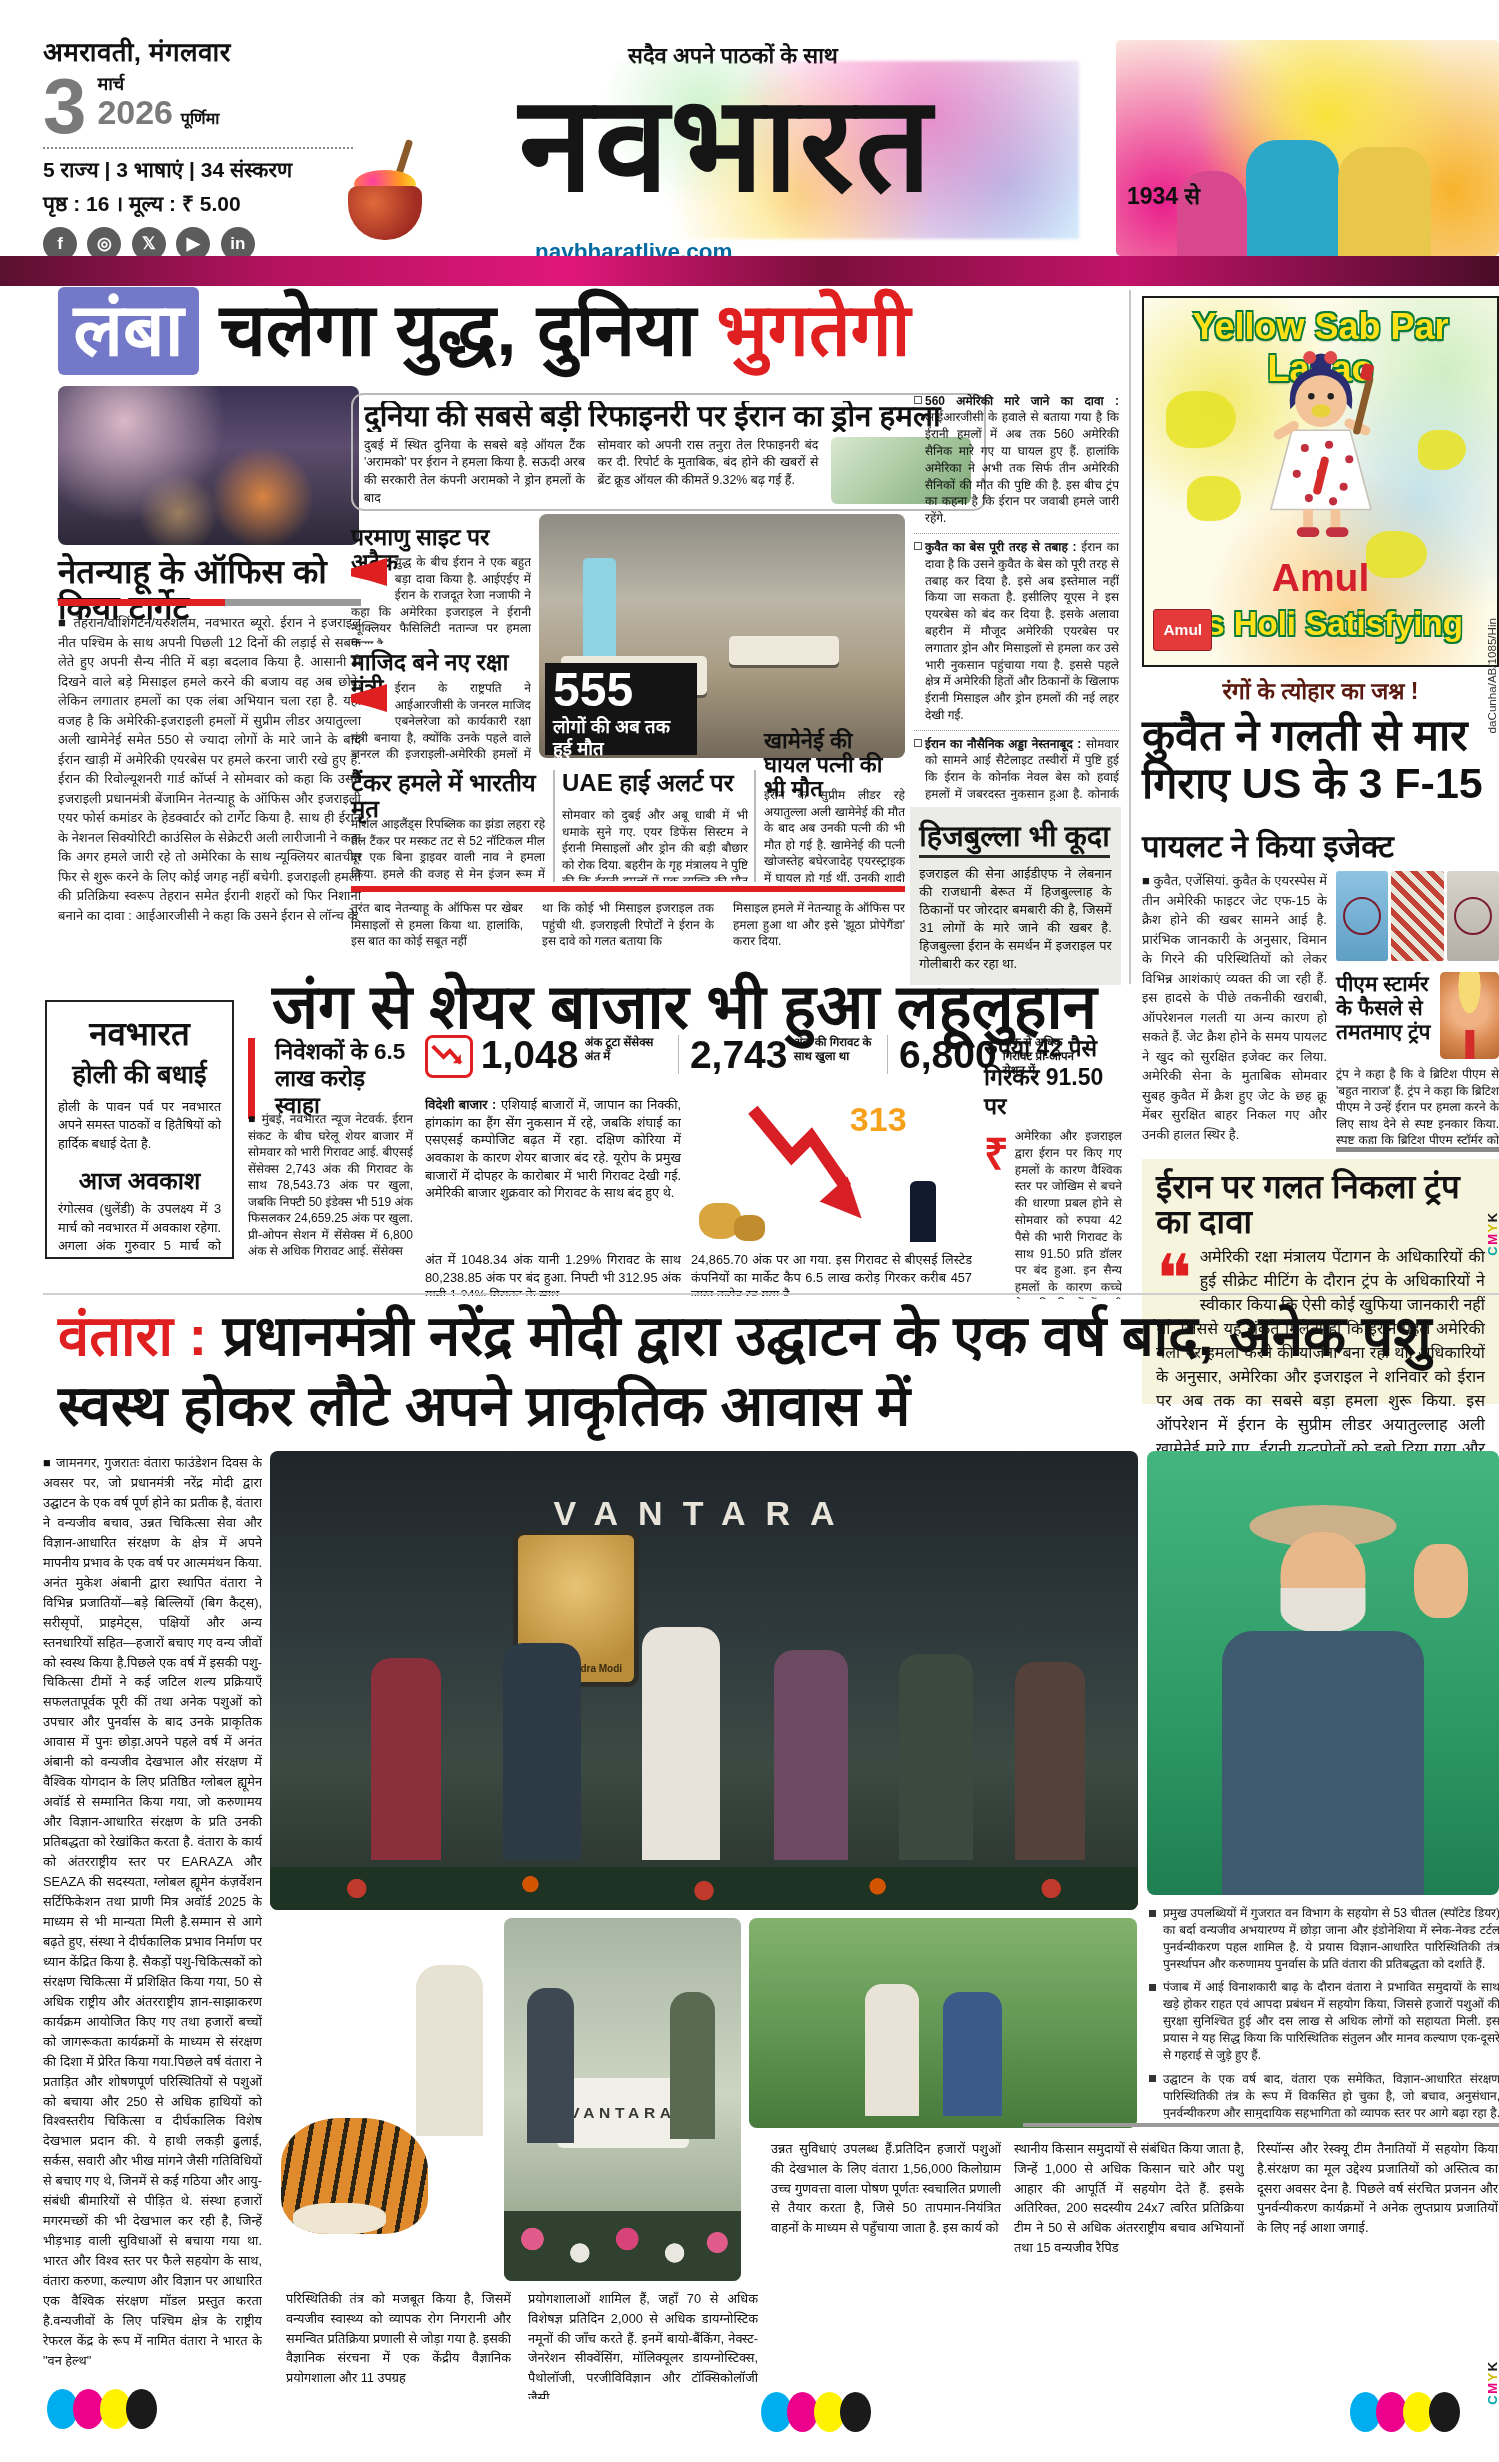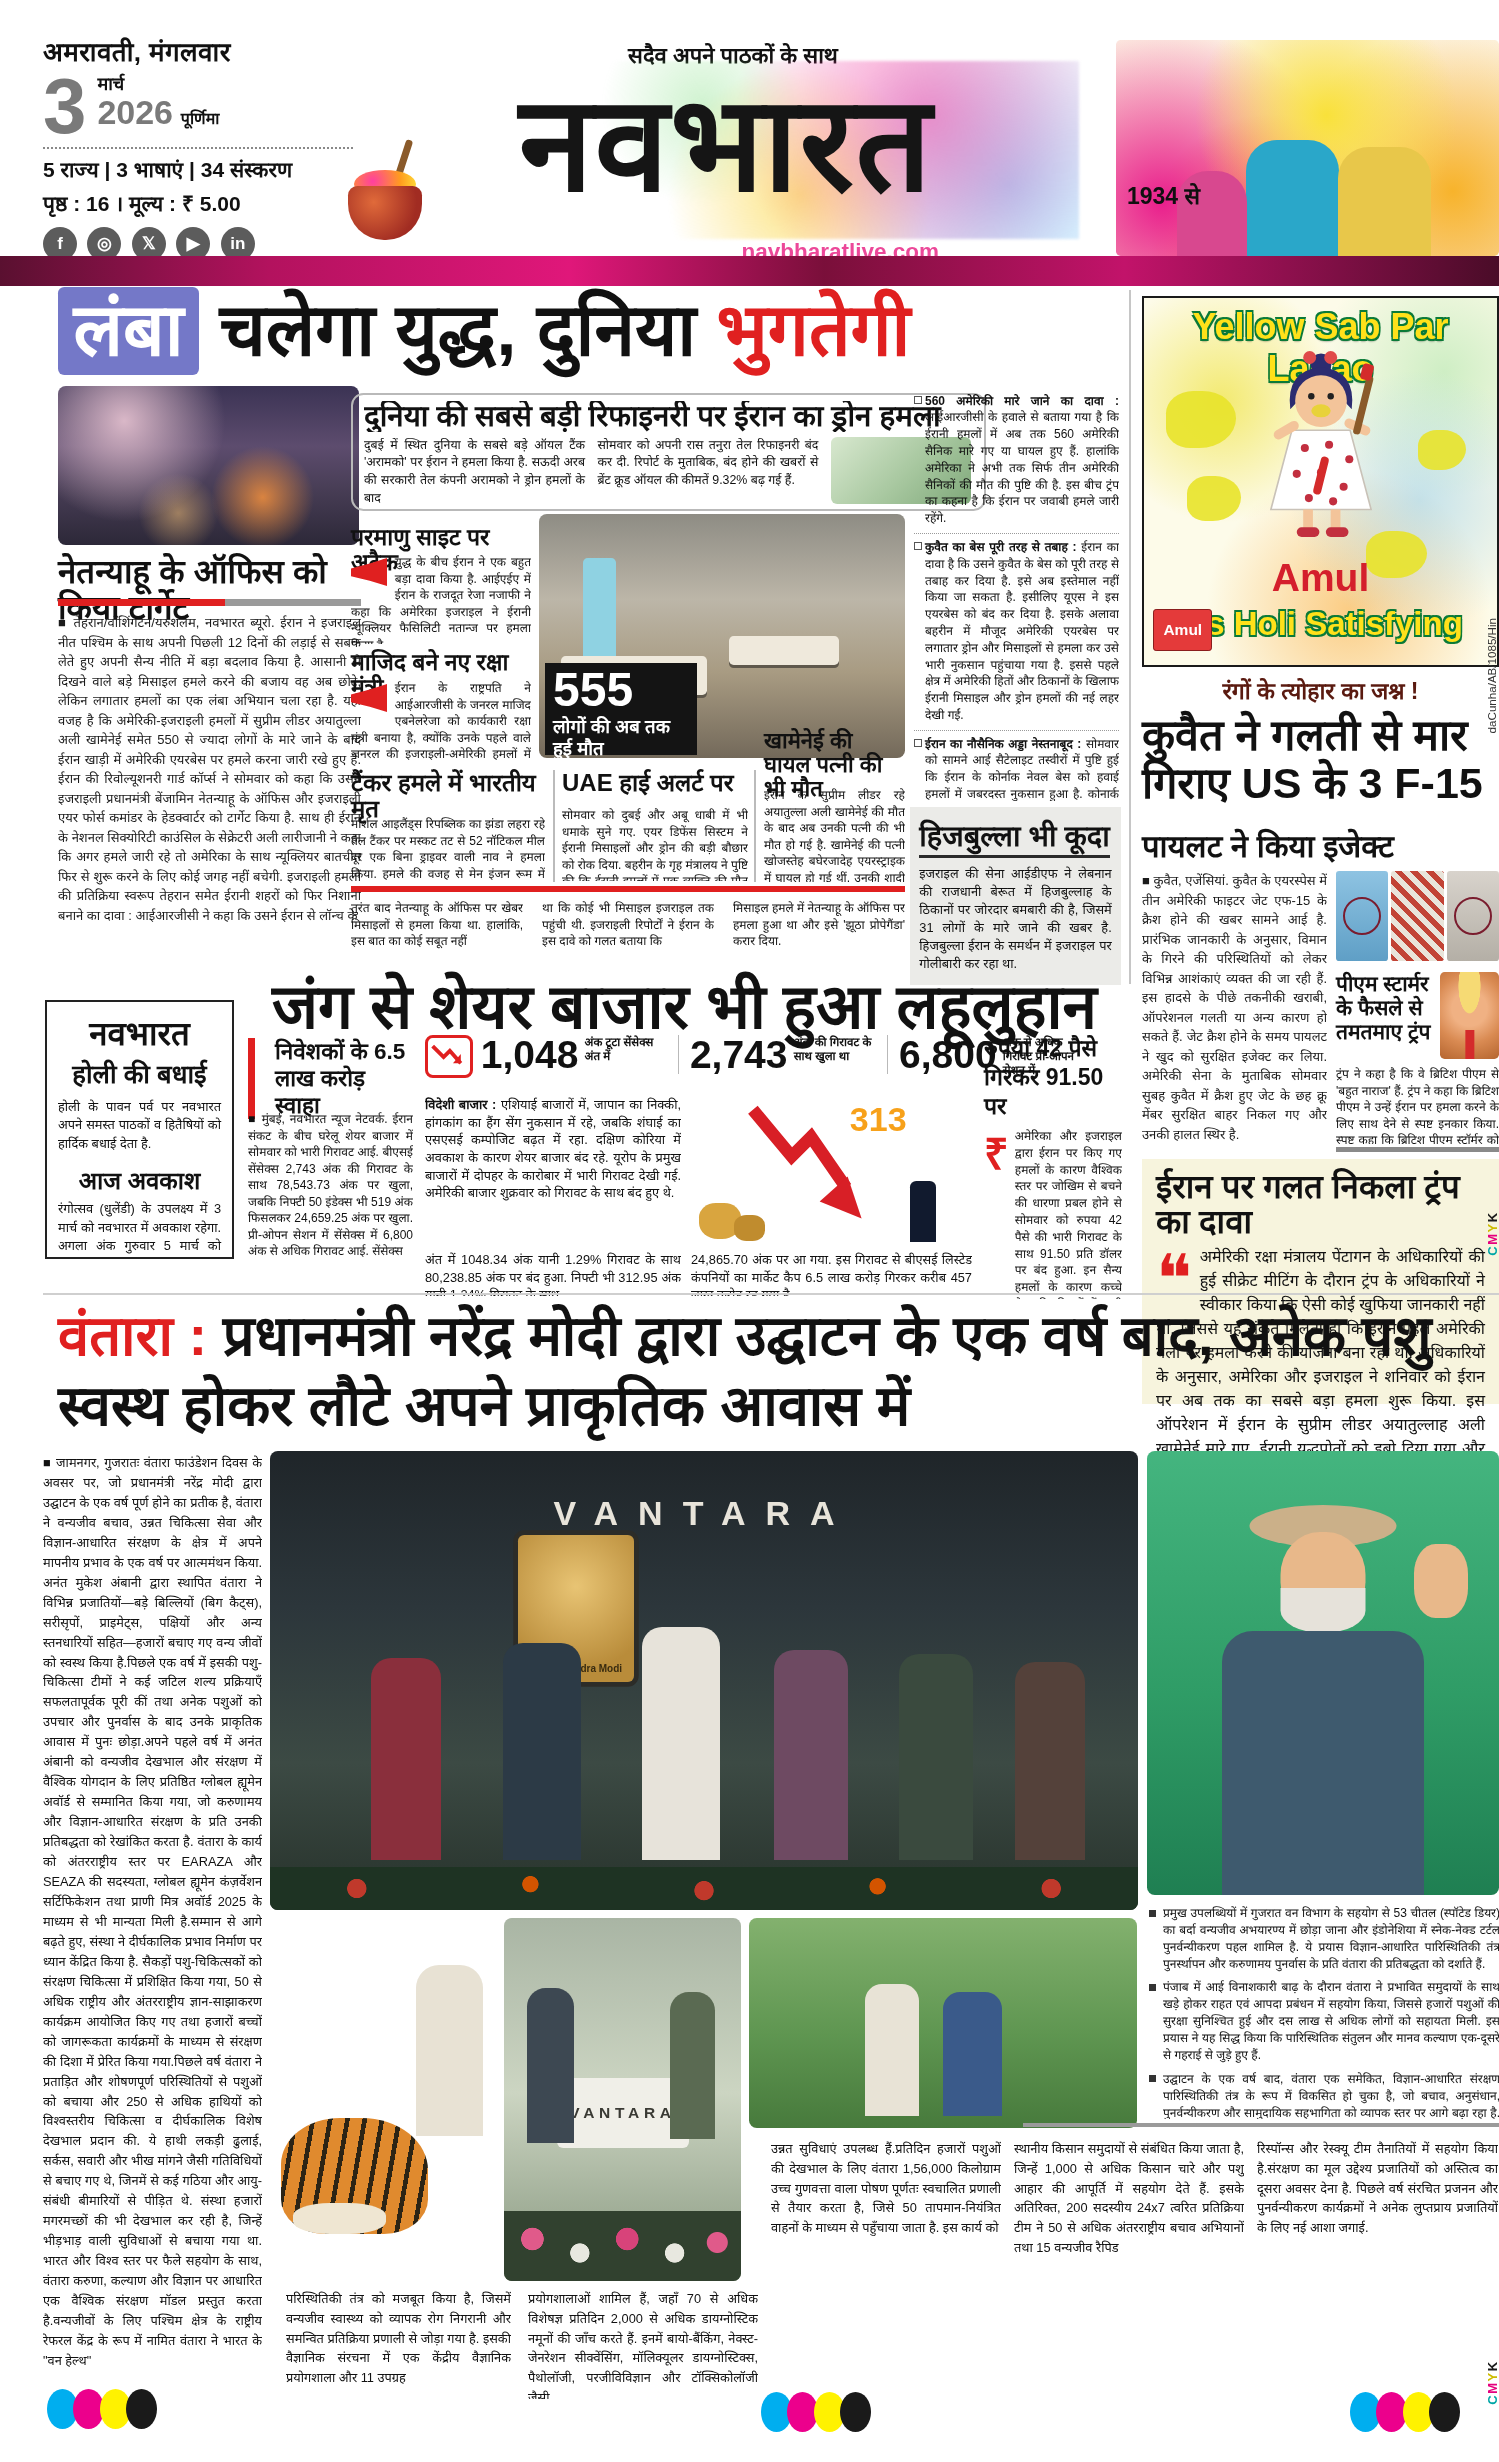--- a/index.html
+++ b/index.html
@@ -33,21 +33,21 @@
                 radial-gradient(circle at 60% 75%,rgba(250,210,50,.6),transparent 30%),
                 radial-gradient(circle at 90% 70%,rgba(80,170,240,.45),transparent 28%),
                 radial-gradient(circle at 46% 25%,rgba(120,220,120,.35),transparent 25%);
      filter:blur(1.6px)}
   #mh-logotext{position:relative;font-size:133px;font-weight:900;line-height:1.25;color:#151515;letter-spacing:1.6px}
   #mh-pot{position:absolute;left:7.8px;top:92px;width:93px;height:93px}
   #pot-bowl{position:absolute;left:6.2px;top:33px;width:74px;height:54px;background:radial-gradient(circle at 35% 30%,#e06a3a,#a12c22 70%);border-radius:9.3px 9.3px 36px 36px}
   #pot-powder{position:absolute;left:12.4px;top:17px;width:62px;height:28px;border-radius:50%;
      background:radial-gradient(circle at 30% 40%,#ff3fa0,#ff9c1e 60%,#ffe13a)}
   #pot-stick{position:absolute;left:57px;top:-14px;width:7px;height:48px;background:#8a5a2a;transform:rotate(18deg);border-radius:3.1px}
-  #mh-site{left:535px;top:239px;width:404px;text-align:right;font-size:22.5px;font-weight:900;color:#ec4899}
+  #mh-site{left:535px;top:239px;width:404px;text-align:left;font-size:22.5px;font-weight:900;color:#0369a1}
   #mh-photo{left:1116px;top:40px;width:383px;height:216px;border-radius:4.7px;
      background:radial-gradient(circle at 55% 35%,#f9e13a,transparent 52%),
                 radial-gradient(circle at 12% 75%,#e91e8c,transparent 48%),
                 radial-gradient(circle at 88% 70%,#f7b32b,transparent 45%),
                 radial-gradient(circle at 40% 90%,#ff7f3f,transparent 40%),
                 linear-gradient(180deg,#fdf4e4,#fbe3c6)}
   .holi-fig{position:absolute;bottom:0;border-radius:31px 31px 0 0}
   #mh-since{position:absolute;left:11px;bottom:45px;font-size:23px;font-weight:900;color:#101010}
   #mh-strip{left:0;top:256px;width:1499px;height:29.5px;
      background:linear-gradient(90deg,#5a1030,#b3125e 18%,#e0177a 38%,#7a0f3a 55%,#c2136a 75%,#4a0c28)}

